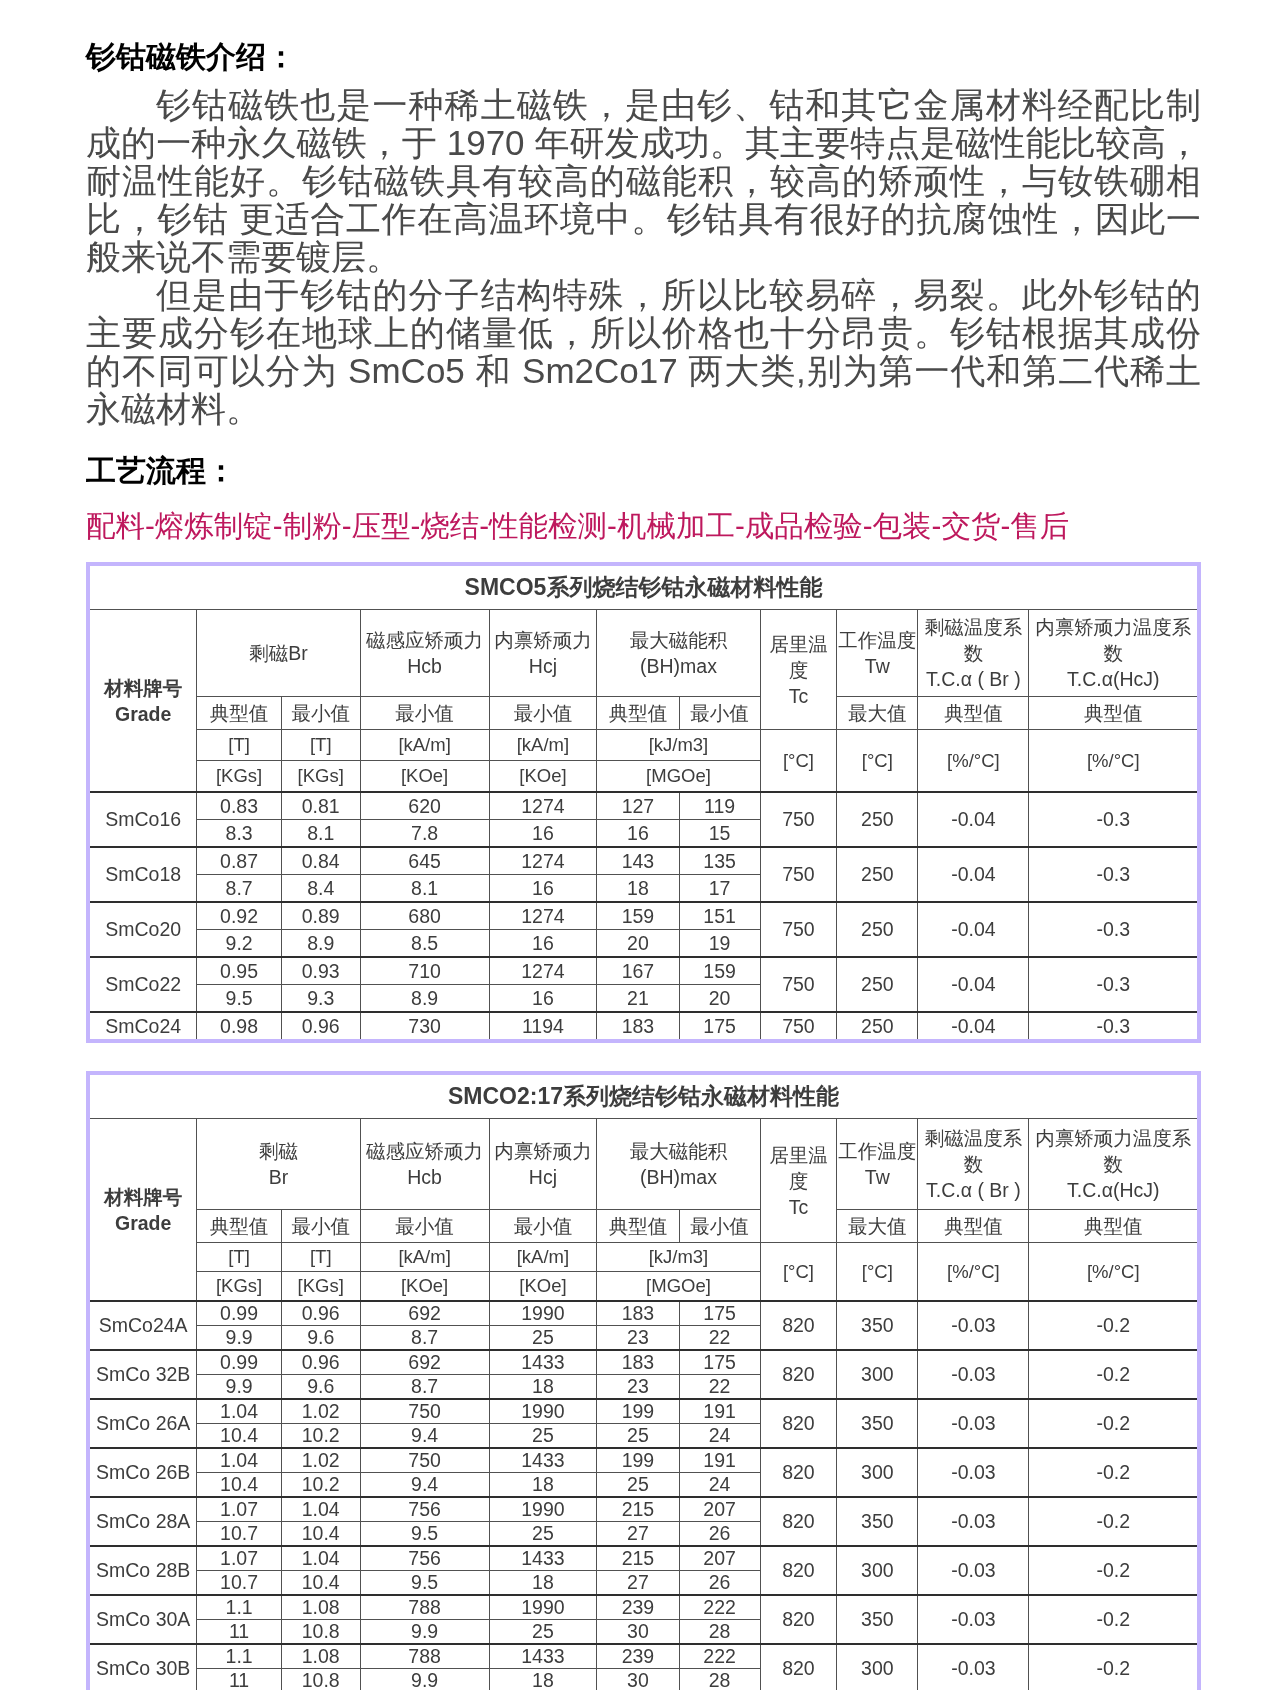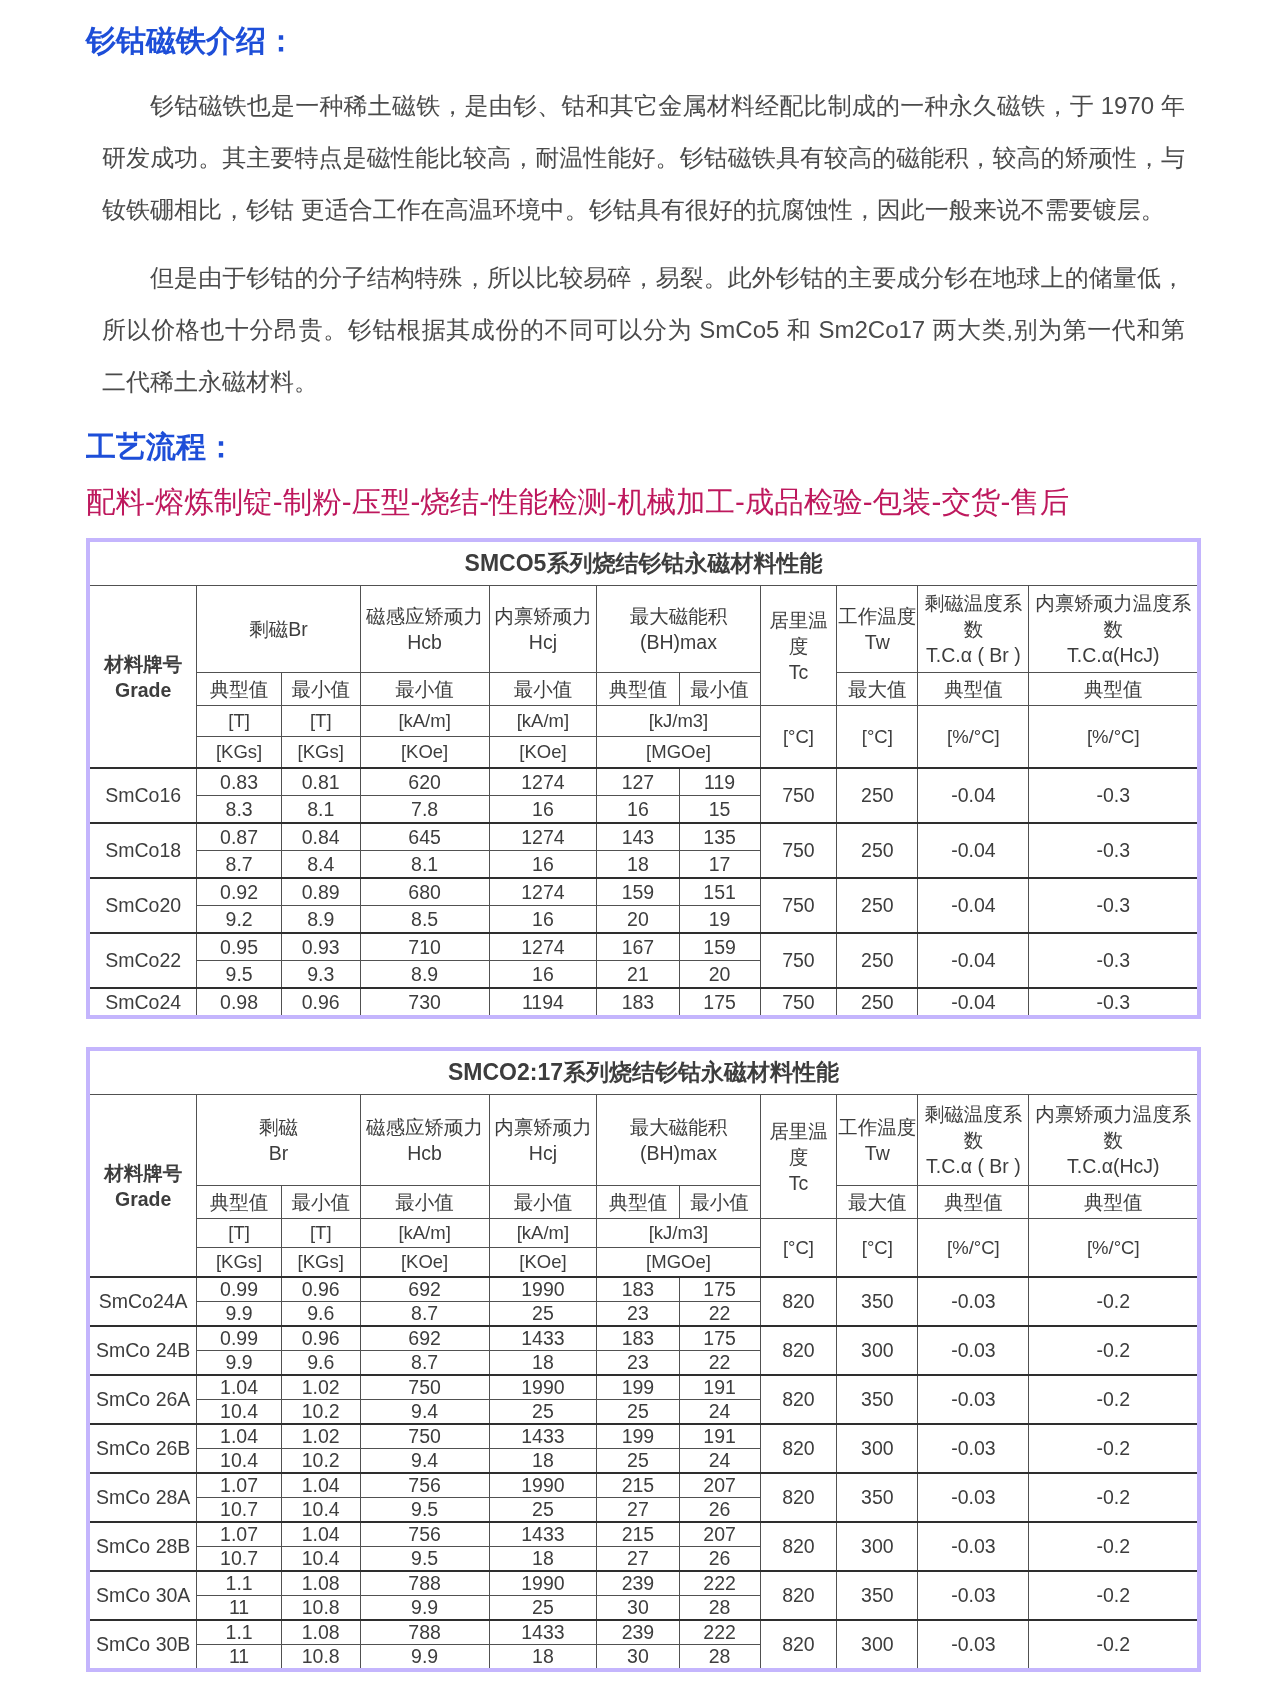--- a/index.html
+++ b/index.html
@@ -1,22 +1,22 @@
 <!DOCTYPE html>
 <html><head>
 <meta charset="utf-8">
 <style>
   html,body{margin:0;padding:0;}
   body{
     width:1287px;height:1690px;overflow:hidden;background:#ffffff;
     font-family:"Liberation Sans","DejaVu Sans",sans-serif;
   }
   .page{box-sizing:border-box;width:1287px;padding:14px 86px 0 86px;}
-  .heading{font-size:30px;font-weight:bold;color:#1d4ed8;line-height:46px;margin:4px 0 6px 0;}
-  p.body{font-size:24px;color:#4a4a4a;line-height:52px;text-indent:2em;text-align:justify;margin:16px;}
+  .heading{font-size:30px;font-weight:bold;color:#000000;line-height:46px;margin:20px 0 6px 0;}
+  p.body{font-size:35px;color:#4a4a4a;line-height:38px;text-indent:2em;text-align:justify;margin:0;}
   .flow{font-size:29.5px;color:#be185d;line-height:52px;white-space:nowrap;margin:2px 0 10px 0;}
   .tbl-mount{width:100%;}
   .gap-top{margin-top:28px;}
   table.spec{width:100%;border-collapse:collapse;border:4px solid #c4b5fd;table-layout:fixed;}
   table.spec td{border:1px solid #515151;text-align:center;vertical-align:middle;color:#3d3d3d;padding:0;overflow:hidden;}
   td.title-cell{font-weight:bold;font-size:23px;height:43px;}
   tr.label-row td{font-size:19.5px;line-height:26px;}
   .t1 tr.label-row td{height:86px;}
   .t2 tr.label-row td{height:90px;}
   td.grade-head{text-align:left;padding-left:6px;font-weight:bold;}
@@ -272,21 +272,21 @@
           </tr>
           <tr class="data">
             <td>9.9</td>
             <td>9.6</td>
             <td>8.7</td>
             <td>25</td>
             <td>23</td>
             <td>22</td>
           </tr>
           <tr class="data block-start">
-            <td rowspan="2" class="grade">SmCo 24B</td>
+            <td rowspan="2" class="grade">SmCo 32B</td>
             <td>0.99</td>
             <td>0.96</td>
             <td>692</td>
             <td>1433</td>
             <td>183</td>
             <td>175</td>
             <td rowspan="2">820</td>
             <td rowspan="2">300</td>
             <td rowspan="2">-0.03</td>
             <td rowspan="2">-0.2</td>

